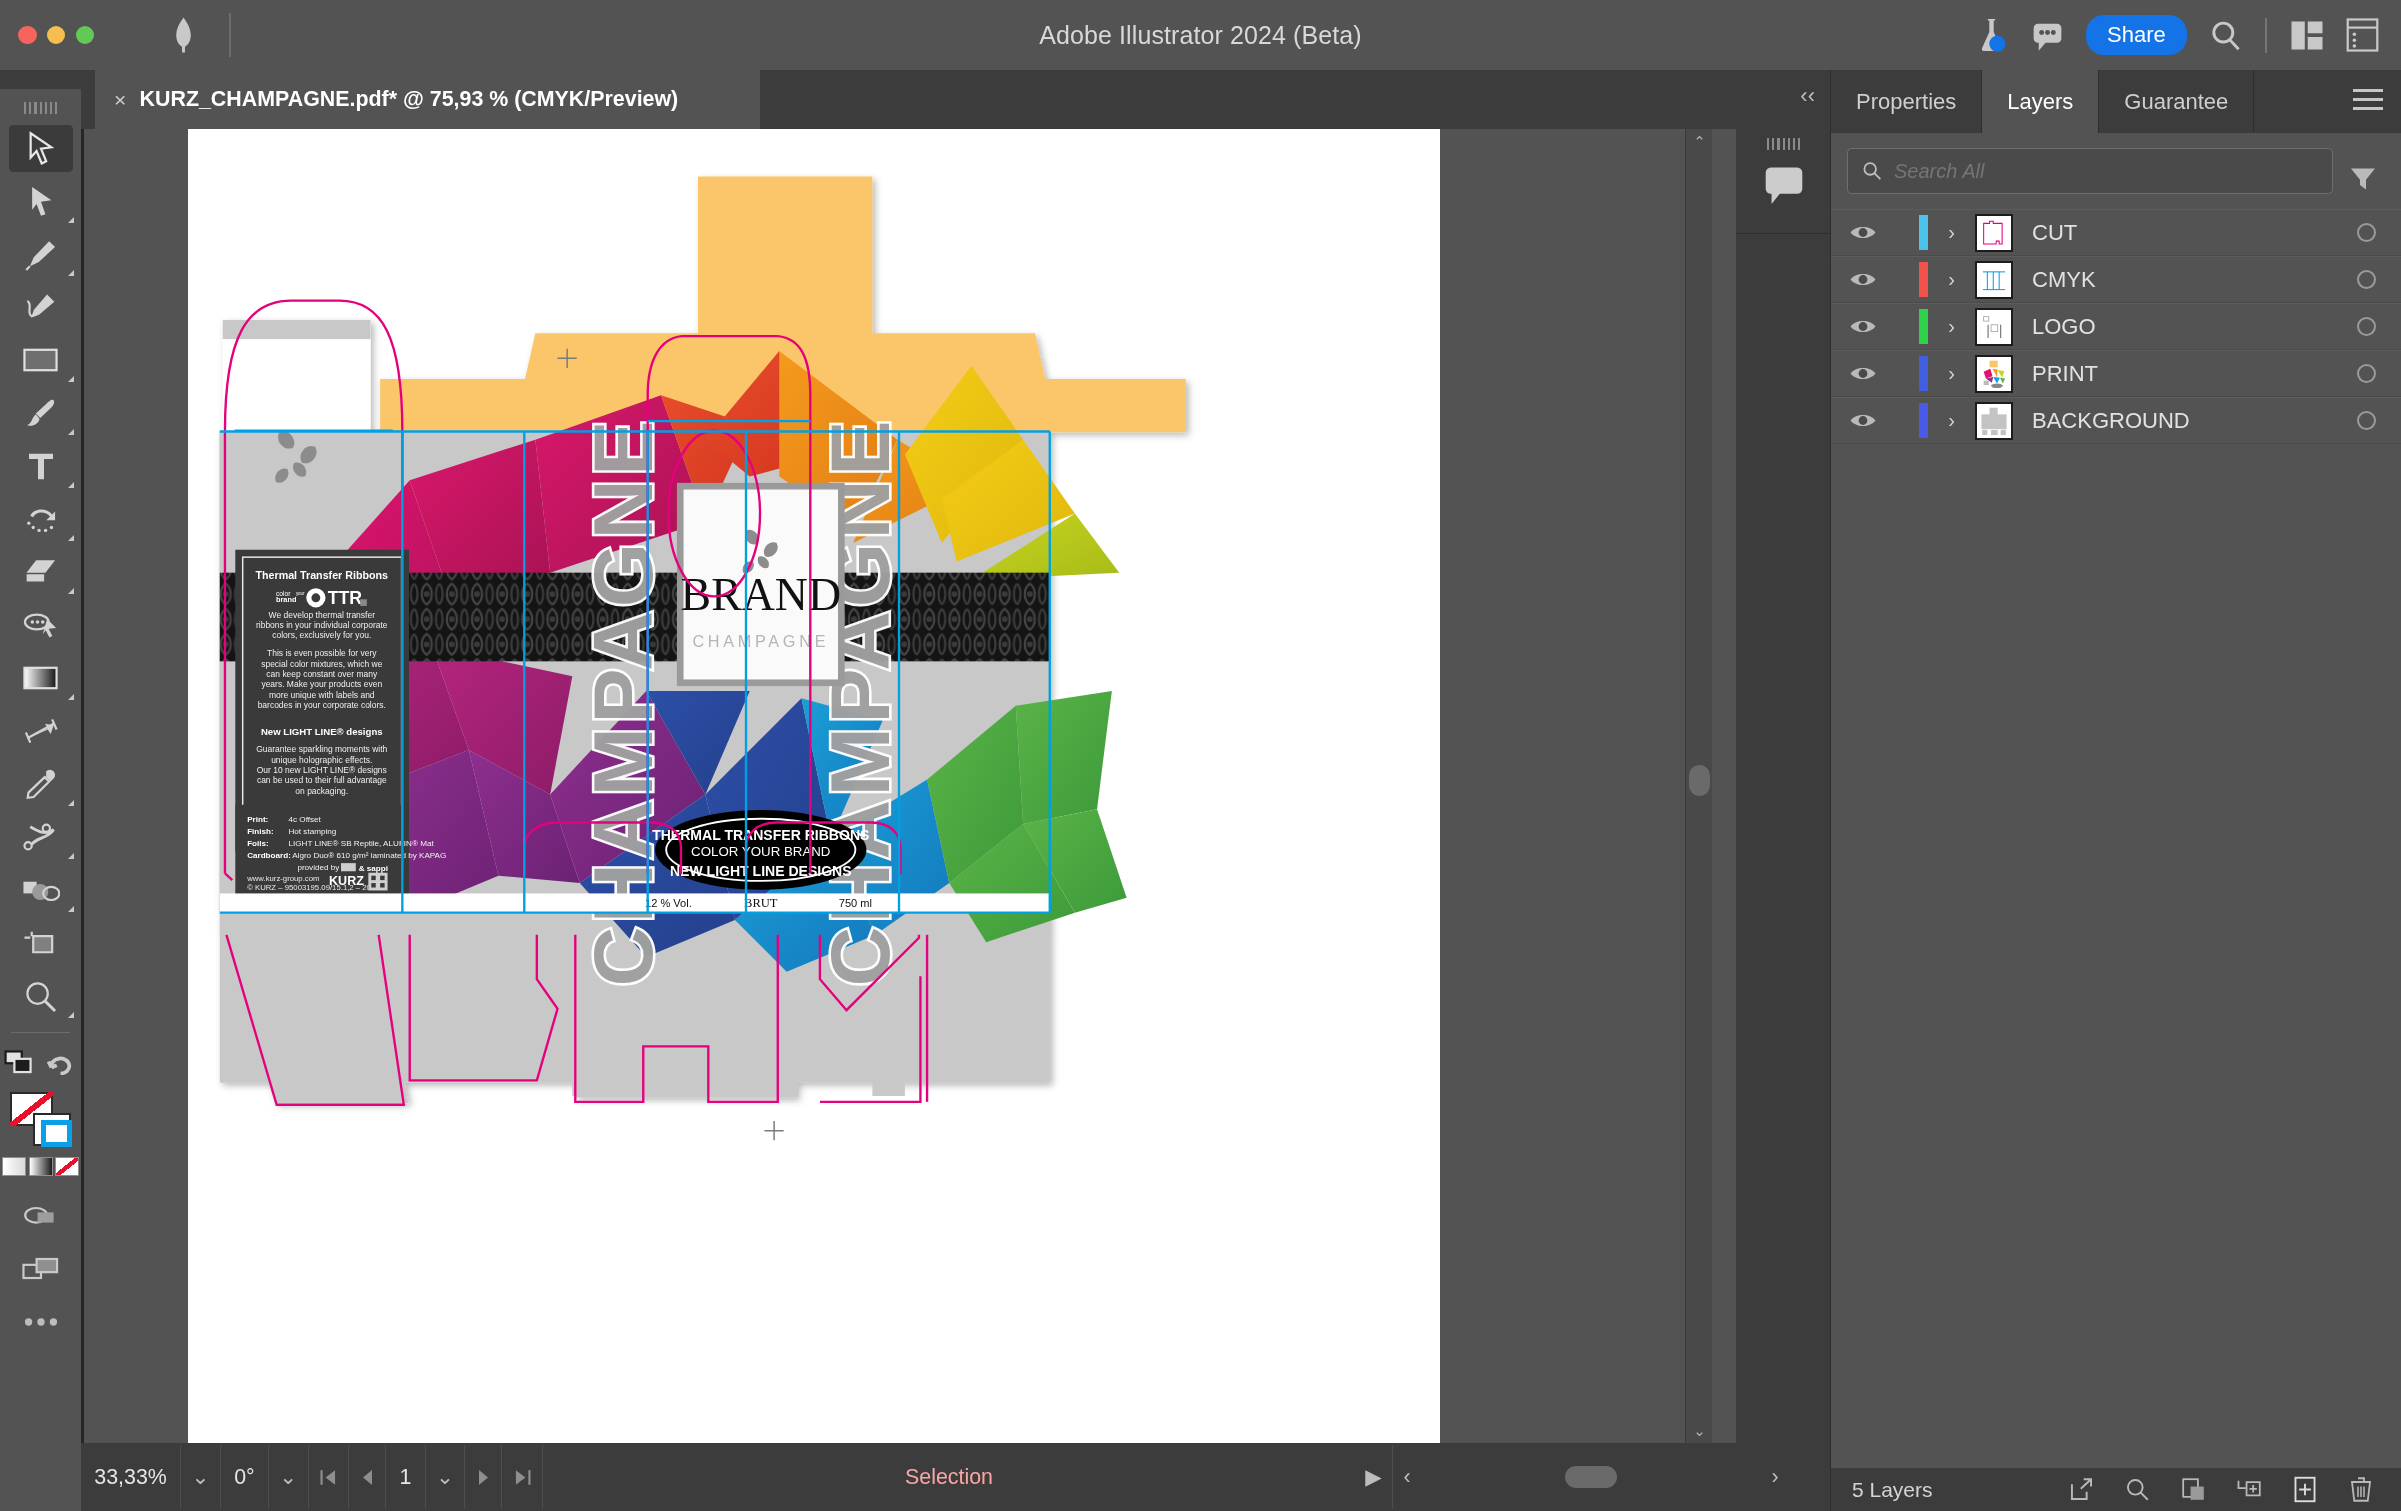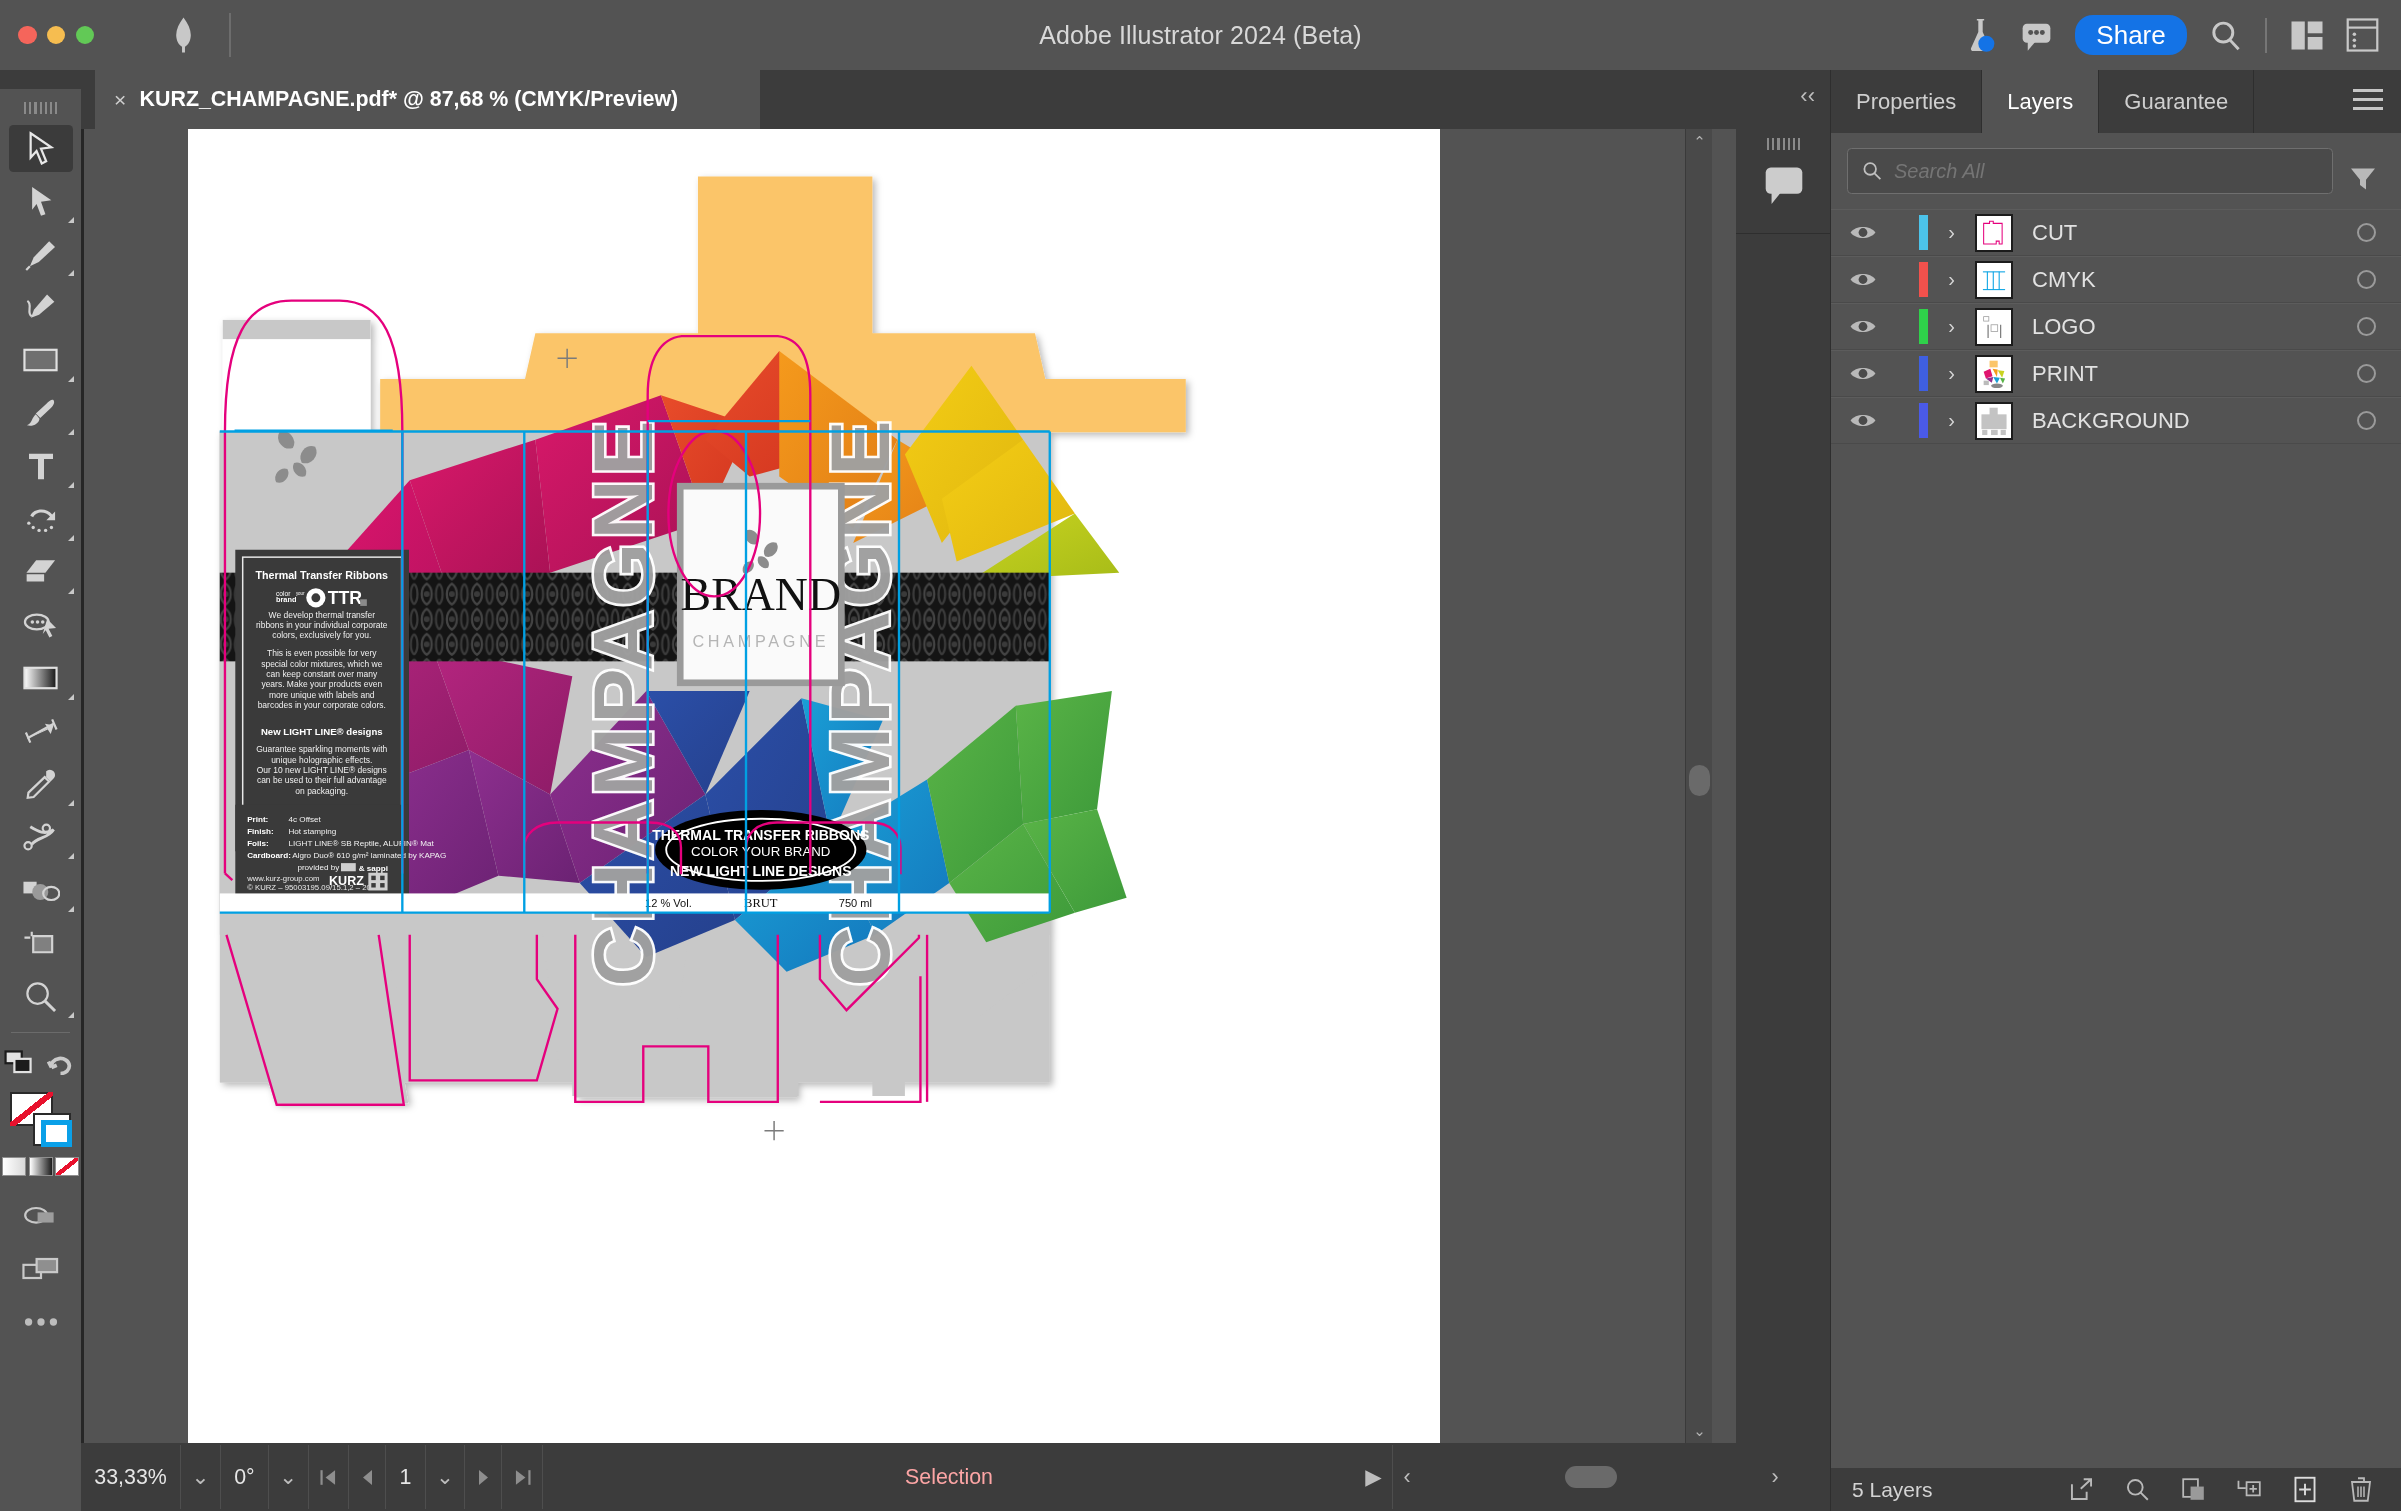--- a/index.html
+++ b/index.html
@@ -26,21 +26,21 @@
   .vdiv { position: absolute; left: 229px; top: 13.3px; width: 1.5px; height: 44px; background: #6d6d6d; }
   .app-title {
     position: absolute; left: 0; width: 2401px; text-align: center;
     font-size: 25px; color: #d8d8d8; top: 21px; letter-spacing: 0.1px;
   }
   .tb-right { position: absolute; right: 10.4px; top: 0; height: 70px; display: flex; align-items: center; gap: 0; }
   .tb-ico { width: 56px; height: 70px; display: flex; align-items: center; justify-content: center; }
   .share-btn {
     background: #1473e6; color: #fff; border-radius: 18px;
     height: 40px; padding: 0 21px; display: flex; align-items: center;
-    font-size: 26px; margin: 0 10.4px;
+    font-size: 22px; margin: 0 10.4px;
   }
   .tb-sep { width: 1.5px; height: 35px; background: #767676; margin: 0 12px; }
 
   
   .tabbar { position: absolute; left: 0; top: 70px; width: 2401px; height: 59px; background: #3c3c3c; }
   .doc-tab {
     position: absolute; left: 95px; top: 0; width: 665px; height: 59px;
     background: #535353; display: flex; align-items: center; gap: 13.3px; padding-left: 19px;
   }
   .doc-tab .x { color: #cfcfcf; font-size: 21px; }
@@ -208,21 +208,21 @@
             <circle cx="11" cy="30" r="2.4" fill="#c8c8c8"></circle>
             <circle cx="11" cy="38" r="2.4" fill="#c8c8c8"></circle>
           </svg>
       </div>
     </div>
   </div>
 
   <div class="tabbar">
     <div class="doc-tab">
       <span class="x">×</span>
-      <span class="nm">KURZ_CHAMPAGNE.pdf* @ 87,68 % (CMYK/Preview)</span>
+      <span class="nm">KURZ_CHAMPAGNE.pdf* @ 75,93 % (CMYK/Preview)</span>
     </div>
     <div class="chev-l">«</div>
     <div class="chev-r">»</div>
   </div>
 
   <div class="toolpanel">
     <div class="grip"></div>
 
     <div class="tool sel">
         <div class="tbg"></div>

